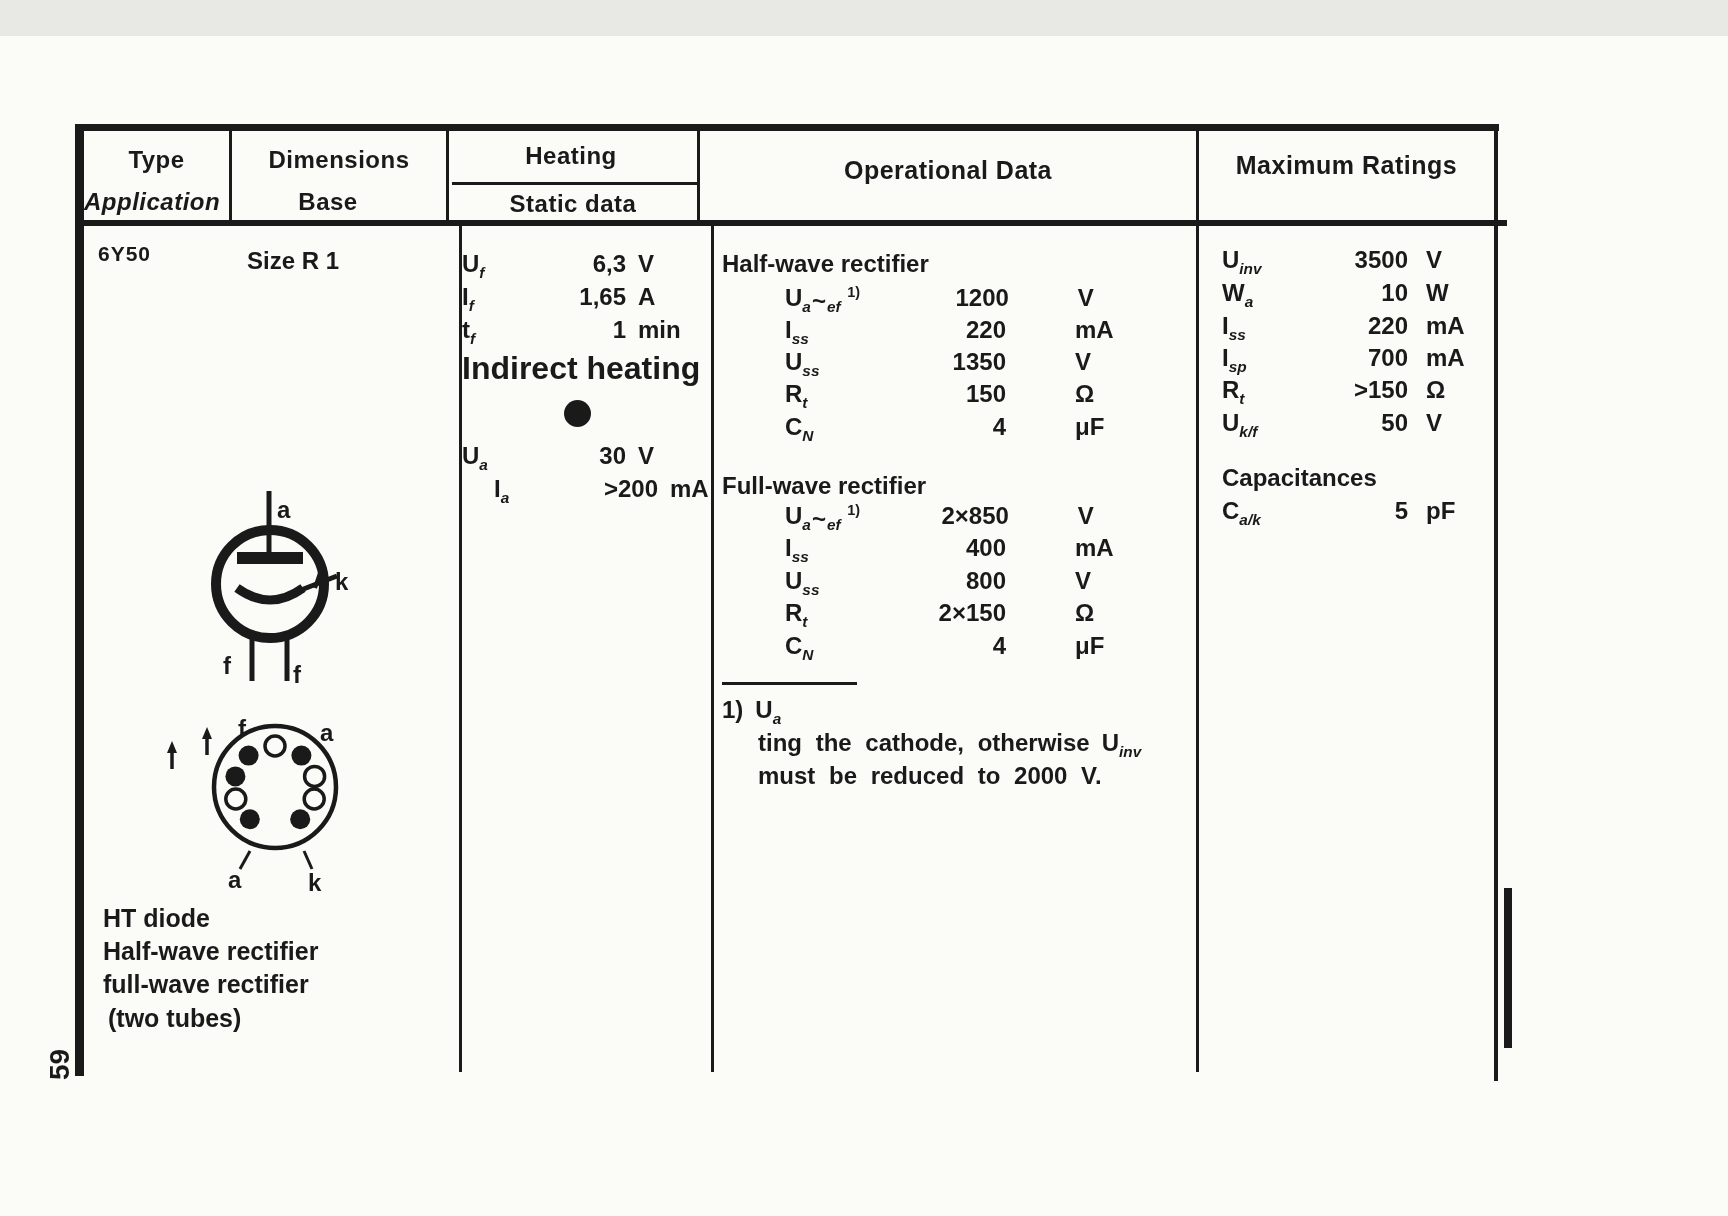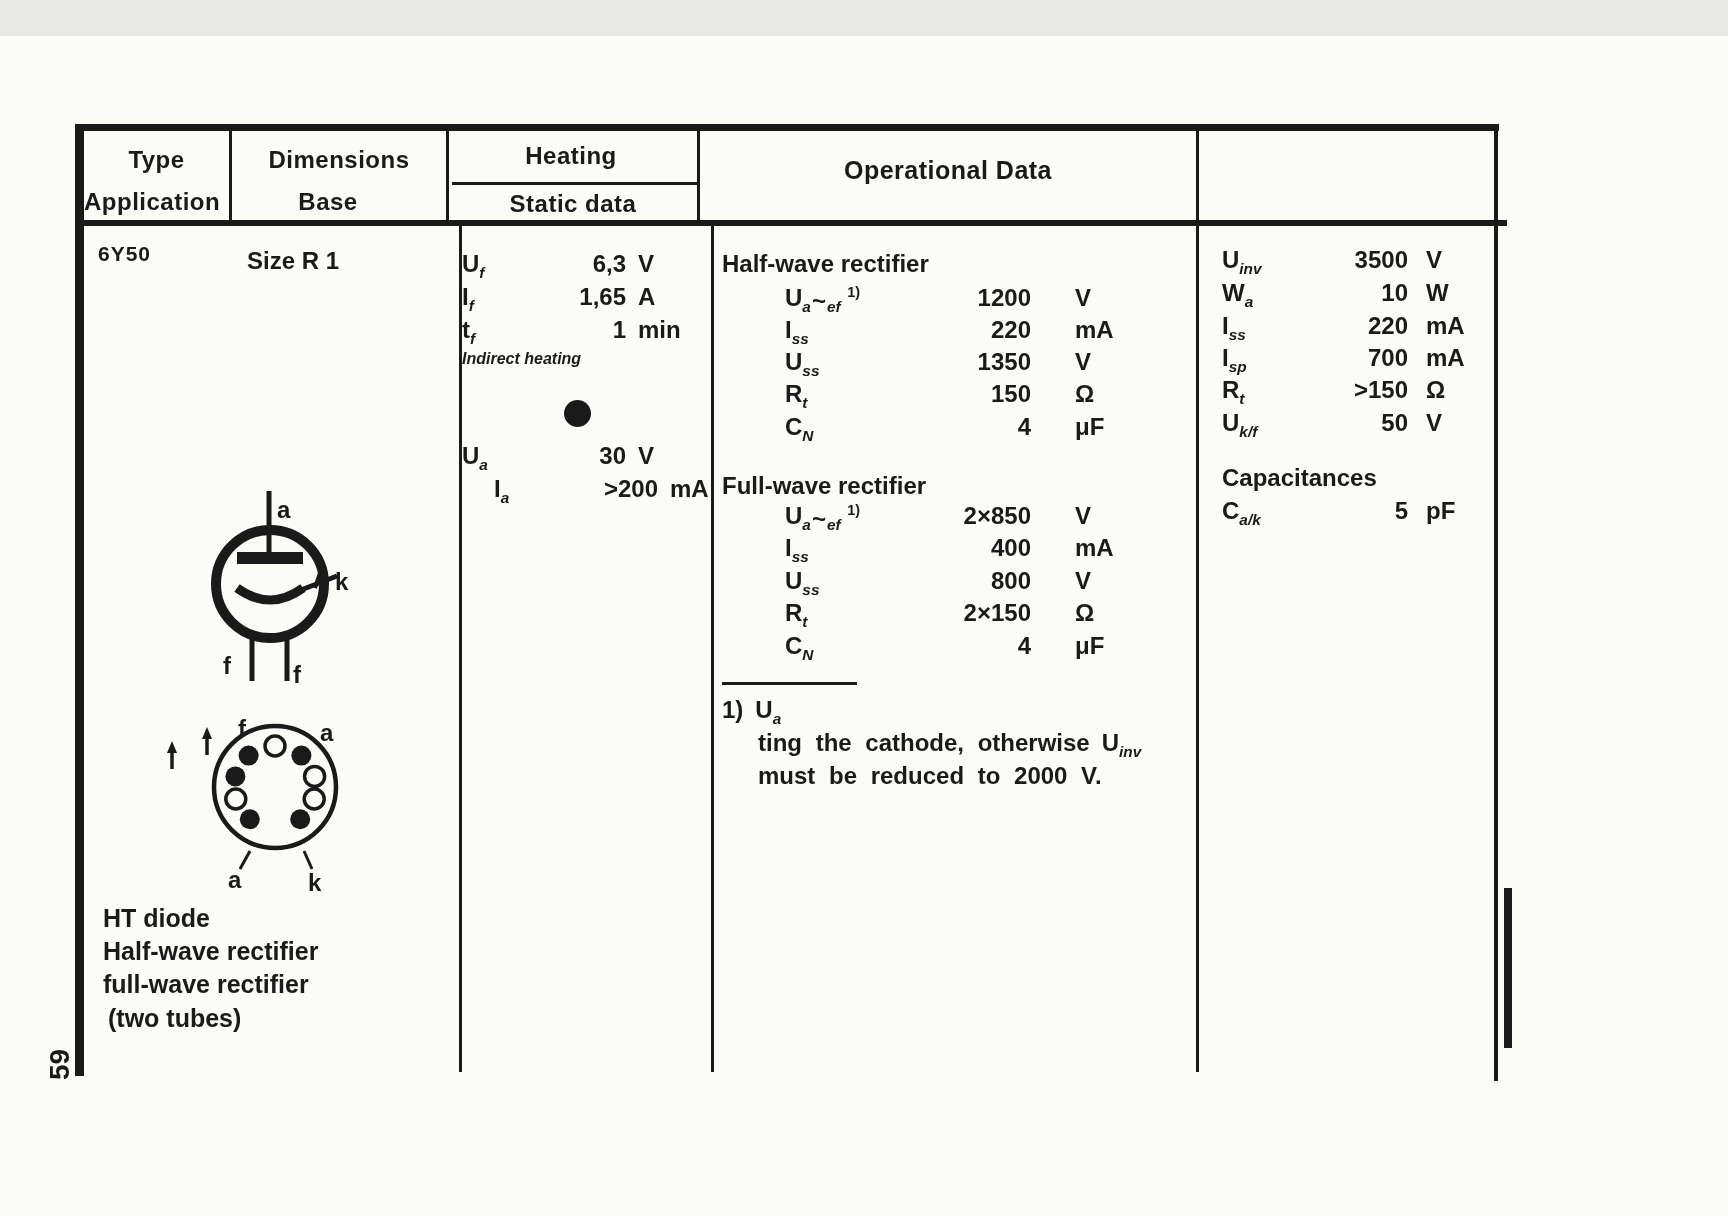--- a/index.html
+++ b/index.html
@@ -18,21 +18,21 @@
   sub{font-size:64%;font-style:italic;font-weight:700;line-height:0;}
   sup{font-size:60%;font-weight:700;line-height:0;}
   .tilde{vertical-align:-3px;margin:0 1px;}
   .prow{position:absolute;display:flex;align-items:baseline;font-size:24px;}
   .prow .sym{flex:1;text-align:left;}
   .prow .val{text-align:right;}
   .prow .unit{text-align:left;}
   .hrow{left:462px;width:228px;}
   .hrow .val{width:80px;}
   .hrow .unit{width:52px;margin-left:12px;}
-  .orow{left:785px;width:350px;}
+  .orow{left:785px;width:350px;gap:25px;}
   .orow .val{width:130px;}
   .orow .unit{width:60px;margin-left:44px;}
   .mrow{left:1222px;width:252px;}
   .mrow .val{width:95px;}
   .mrow .unit{width:48px;margin-left:18px;}
   .fnline{position:absolute;left:722px;width:486px;display:flex;gap:12px;font-size:24px;align-items:baseline;}
   .fnline .wsp{word-spacing:7px;}
   .blob{position:absolute;left:564px;top:364px;width:27px;height:27px;border-radius:50%;background:var(--ink);}
   .pagenum{position:absolute;left:34px;top:1002px;width:52px;font-size:28px;transform:rotate(-90deg);transform-origin:center;}
   svg text{font-family:"Liberation Sans", sans-serif;font-weight:700;fill:var(--ink);}
@@ -49,46 +49,47 @@
   <div class="vl" style="left:446px;top:95px;width:3px;height:90px;"></div>
   <div class="hl" style="left:452px;top:146px;width:246px;height:3px;"></div>
   <div class="vl" style="left:697px;top:88px;width:3px;height:97px;"></div>
   <div class="vl" style="left:459px;top:190px;width:3px;height:846px;"></div>
   <div class="vl" style="left:711px;top:190px;width:3px;height:846px;"></div>
   <div class="vl" style="left:1196px;top:88px;width:3px;height:948px;"></div>
   <div class="vl" style="left:1494px;top:88px;width:4px;height:957px;"></div>
   <div class="vl" style="left:1504px;top:852px;width:8px;height:160px;"></div>
 
   <div class="hc" style="left:84px;top:110px;width:145px;">Type</div>
-  <div class="hc" style="left:84px;top:152px;width:127px;">Application</div>
+  <div class="hc" style="left:84px;top:152px;width:127px;font-style:italic;">Application</div>
   <div class="hc" style="left:232px;top:110px;width:214px;">Dimensions</div>
   <div class="hc" style="left:232px;top:152px;width:192px;">Base</div>
   <div class="hc" style="left:449px;top:106px;width:244px;">Heating</div>
   <div class="hc" style="left:449px;top:154px;width:248px;">Static data</div>
   <div class="hc" style="left:700px;top:120px;width:496px;font-size:25px;">Operational Data</div>
+  <div class="hc" style="left:1199px;top:115px;width:295px;font-size:25px;">Maximum Ratings</div>
 
   <div class="txt" style="left:98px;top:206px;font-size:21px;letter-spacing:1px;">6Y50</div>
   <div class="txt" style="left:247px;top:211px;font-size:24px;">Size R 1</div>
 
   <div class="prow hrow" style="top:214px;justify-content:flex-end;">
     <span class="sym"><span>U</span><sub>f</sub></span>
     <span class="val">6,3</span>
     <span class="unit">V</span>
   </div>
   <div class="prow hrow" style="top:247px;">
     <span class="sym"><span>I</span><sub>f</sub></span>
     <span class="val">1,65</span>
     <span class="unit">A</span>
   </div>
   <div class="prow hrow" style="top:280px;">
     <span class="sym"><span>t</span><sub>f</sub></span>
     <span class="val">1</span>
     <span class="unit">min</span>
   </div>
-  <div class="txt" style="left:462px;top:314px;font-size:16px;font-style:italic;">Indirect heating</div>
+  <div class="txt" style="left:462px;top:314px;font-size:32px;">Indirect heating</div>
   <div class="blob"></div>
   <div class="prow hrow" style="top:406px;">
     <span class="sym"><span>U</span><sub>a</sub></span>
     <span class="val">30</span>
     <span class="unit">V</span>
   </div>
   <div class="prow hrow" style="top:439px;padding-left:32px;">
     <span class="sym"><span>I</span><sub>a</sub></span>
     <span class="val">&gt;200</span>
     <span class="unit">mA</span>

